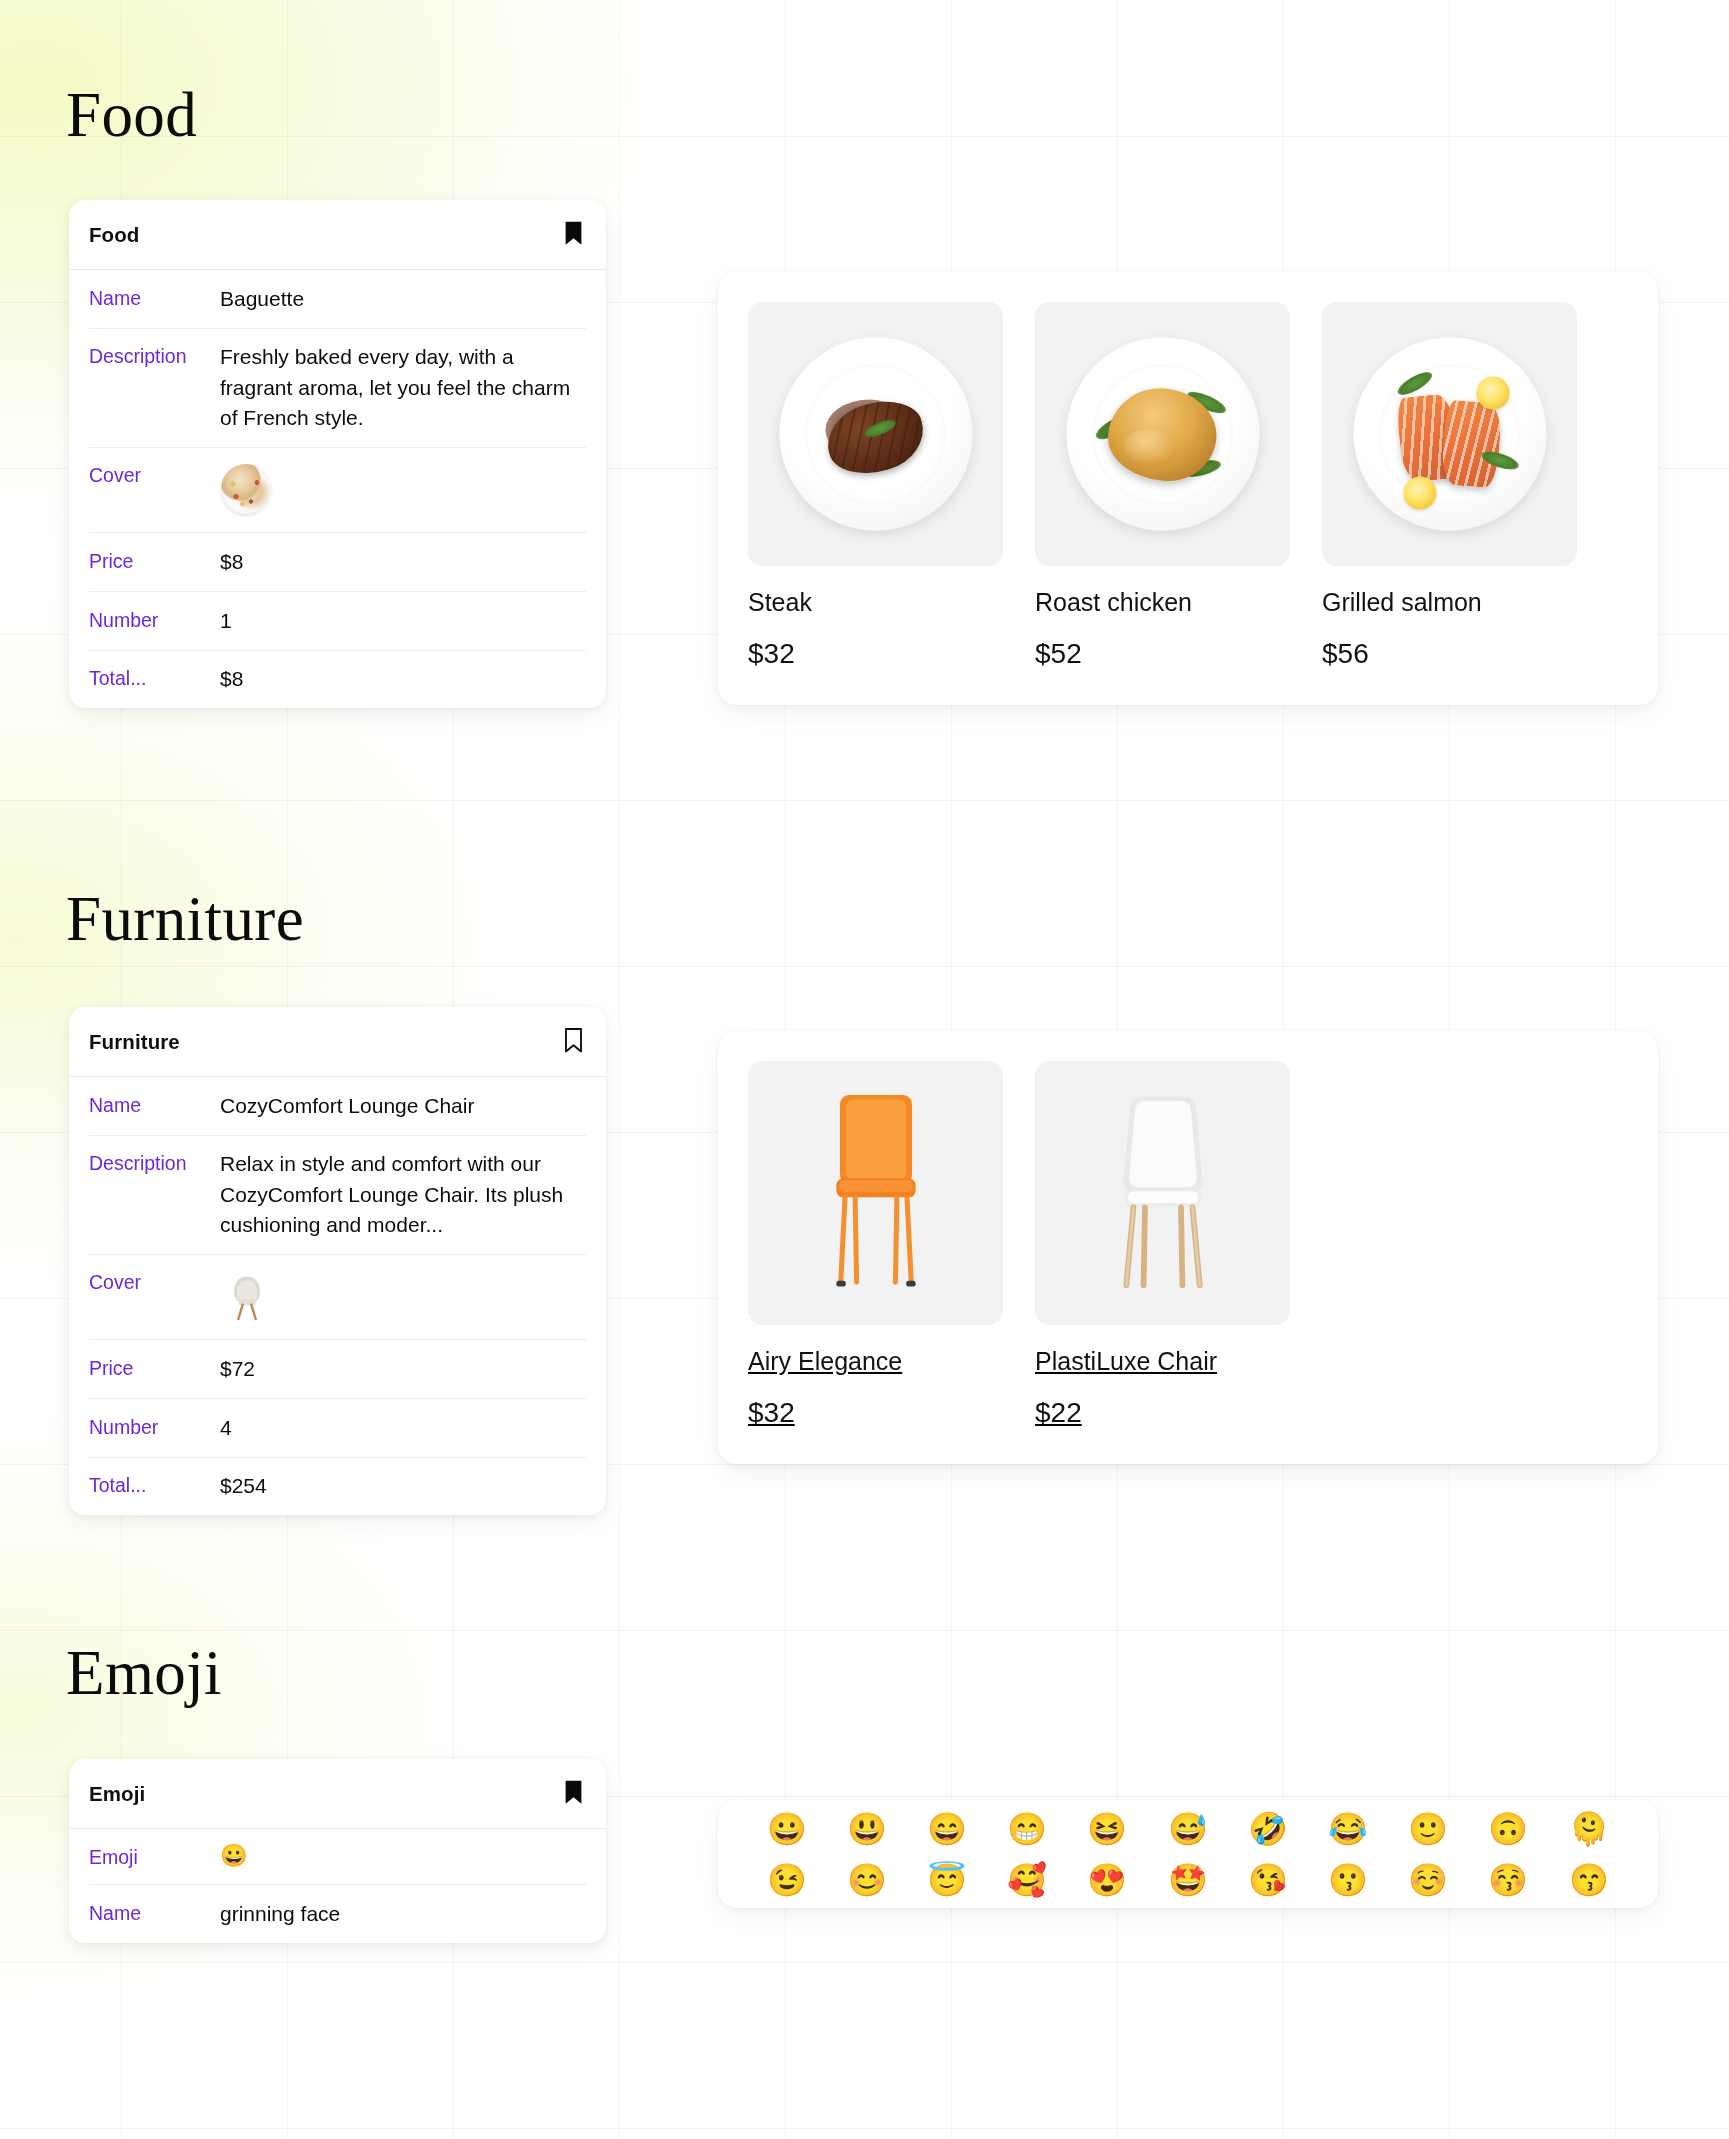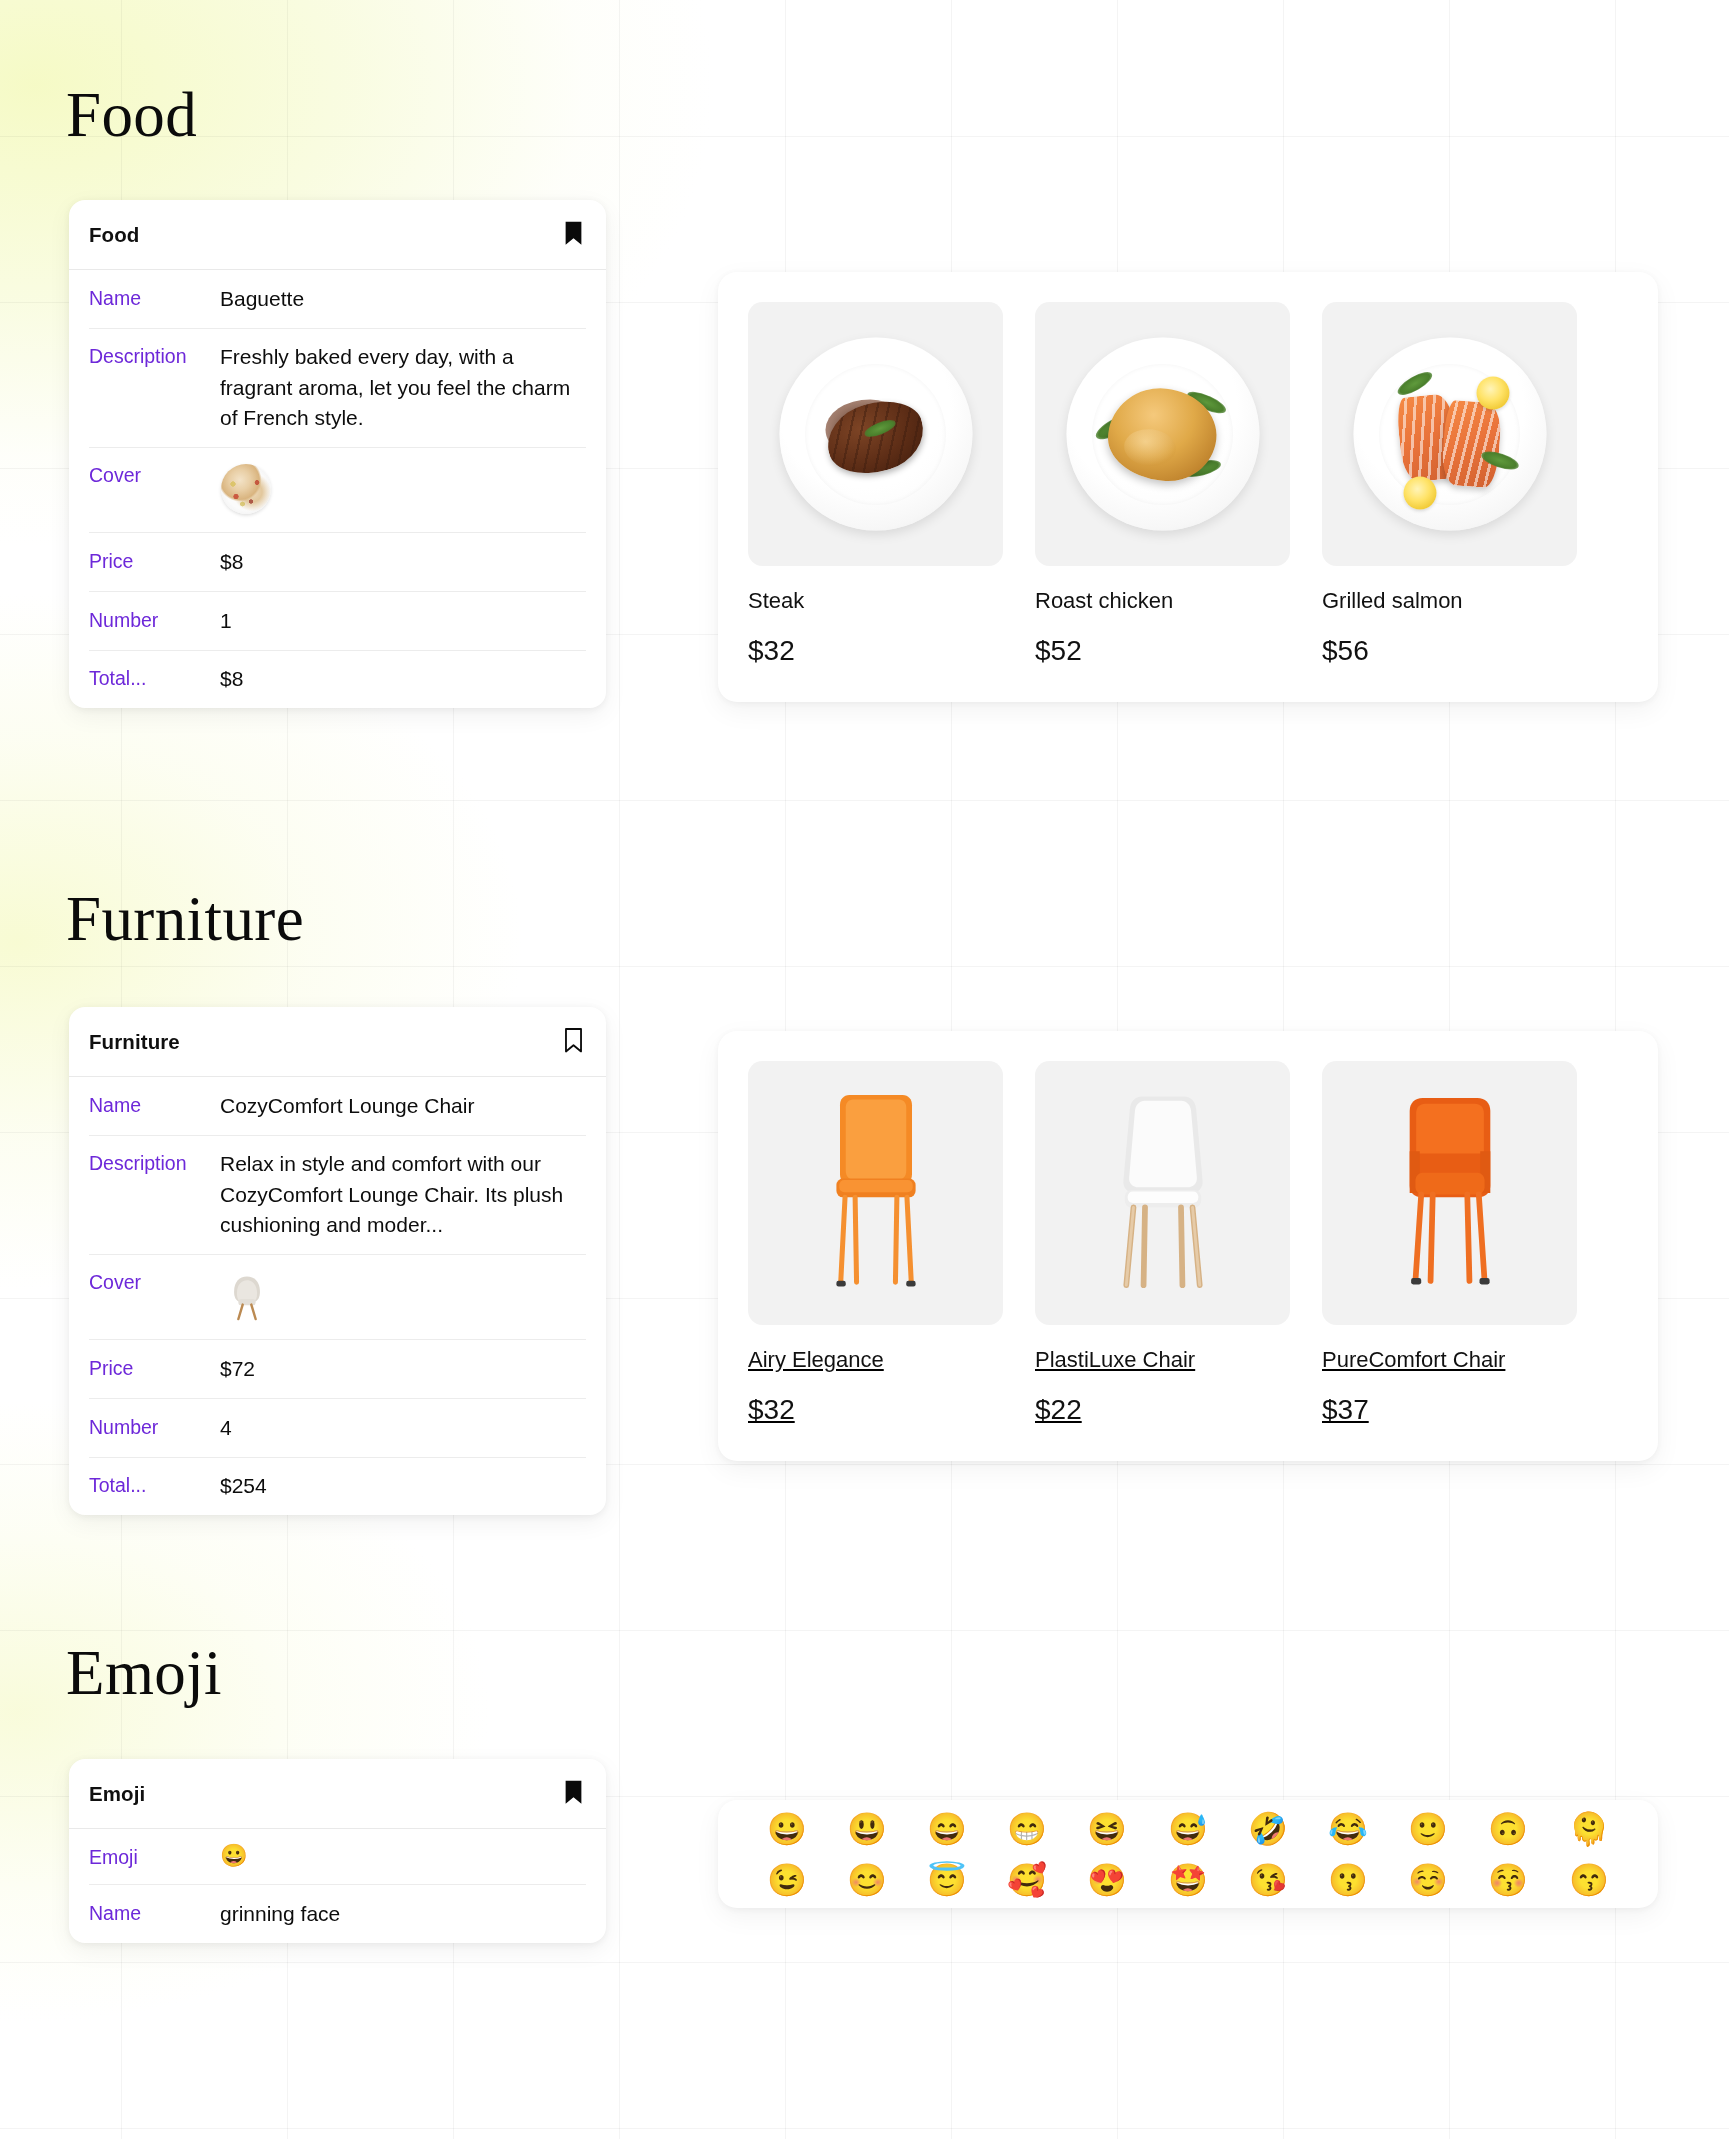--- a/index.html
+++ b/index.html
@@ -147,21 +147,21 @@
   }
   .product-item { width: 255px; }
   .product-image-tile {
     width: 255px;
     border-radius: 14.4px;
     background: #f2f2f2;
     position: relative;
     overflow: hidden;
   }
   .product-name {
-    font-size: 22px;
+    font-size: 25px;
     color: #111111;
     margin-top: 21.6px;
     white-space: nowrap;
   }
   .product-price {
     font-size: 28px;
     color: #111111;
     margin-top: 21.6px;
   }
 
@@ -442,35 +442,20 @@
         <rect x="42" y="146" width="106" height="24" rx="9" fill="#ededed"></rect>
         <rect x="46" y="148" width="98" height="16" rx="7" fill="#fdfdfd"></rect>
         <path d="M54 170l-10 108M136 170l10 108M70 170l-2 108M120 170l2 108" stroke="#d6b285" stroke-width="8" stroke-linecap="round"></path>
         <path d="M54 170l-10 108M136 170l10 108" stroke="#e6cba8" stroke-width="4" stroke-linecap="round"></path>
       </svg>
     </div>
     <div class="product-name">PlastiLuxe Chair</div>
     <div class="product-price">$22</div>
   </div>
 
-  <div class="product-item">
-    <div class="product-image-tile" style="height:264px;">
-      <svg class="chair-svg" width="144" height="216" viewBox="0 0 200 300" aria-hidden="true">
-        <path d="M62 18h76c11 0 18 7 18 18v104c0 10-7 16-17 16H61c-10 0-17-6-17-16V36c0-11 7-18 18-18z" fill="#e85d14"></path>
-        <path d="M66 26h68c8 0 13 5 13 13v56H53V39c0-8 5-13 13-13z" fill="#f4701f"></path>
-        <path d="M44 92h14v58H44zM142 92h14v58h-14z" fill="#e05a12"></path>
-        <rect x="52" y="122" width="96" height="30" rx="10" fill="#ef6a19"></rect>
-        <path d="M60 152l-8 120M140 152l8 120M76 152l-3 120M124 152l3 120" stroke="#ef6f22" stroke-width="8" stroke-linecap="round"></path>
-        <rect x="46" y="268" width="14" height="9" rx="3" fill="#3b3b3b"></rect>
-        <rect x="141" y="268" width="14" height="9" rx="3" fill="#3b3b3b"></rect>
-      </svg>
-    </div>
-    <div class="product-name">PureComfort Chair</div>
-    <div class="product-price">$37</div>
-  </div>
 </div>
 
 <div class="section-title" style="left:66px; top:1637px; font-size:63px;">Emoji</div>
 
 <div class="detail-card" style="left:69px; top:1759px; width:537px;">
   <div class="detail-card-head">
     <span class="detail-card-head-title">Emoji</span>
     <span class="bookmark-icon">
       <svg width="21" height="27" viewBox="0 0 24 30" aria-hidden="true">
         <path d="M3 1.6h18v26.2l-9-7.4-9 7.4z" fill="#0a0a0a"></path>

